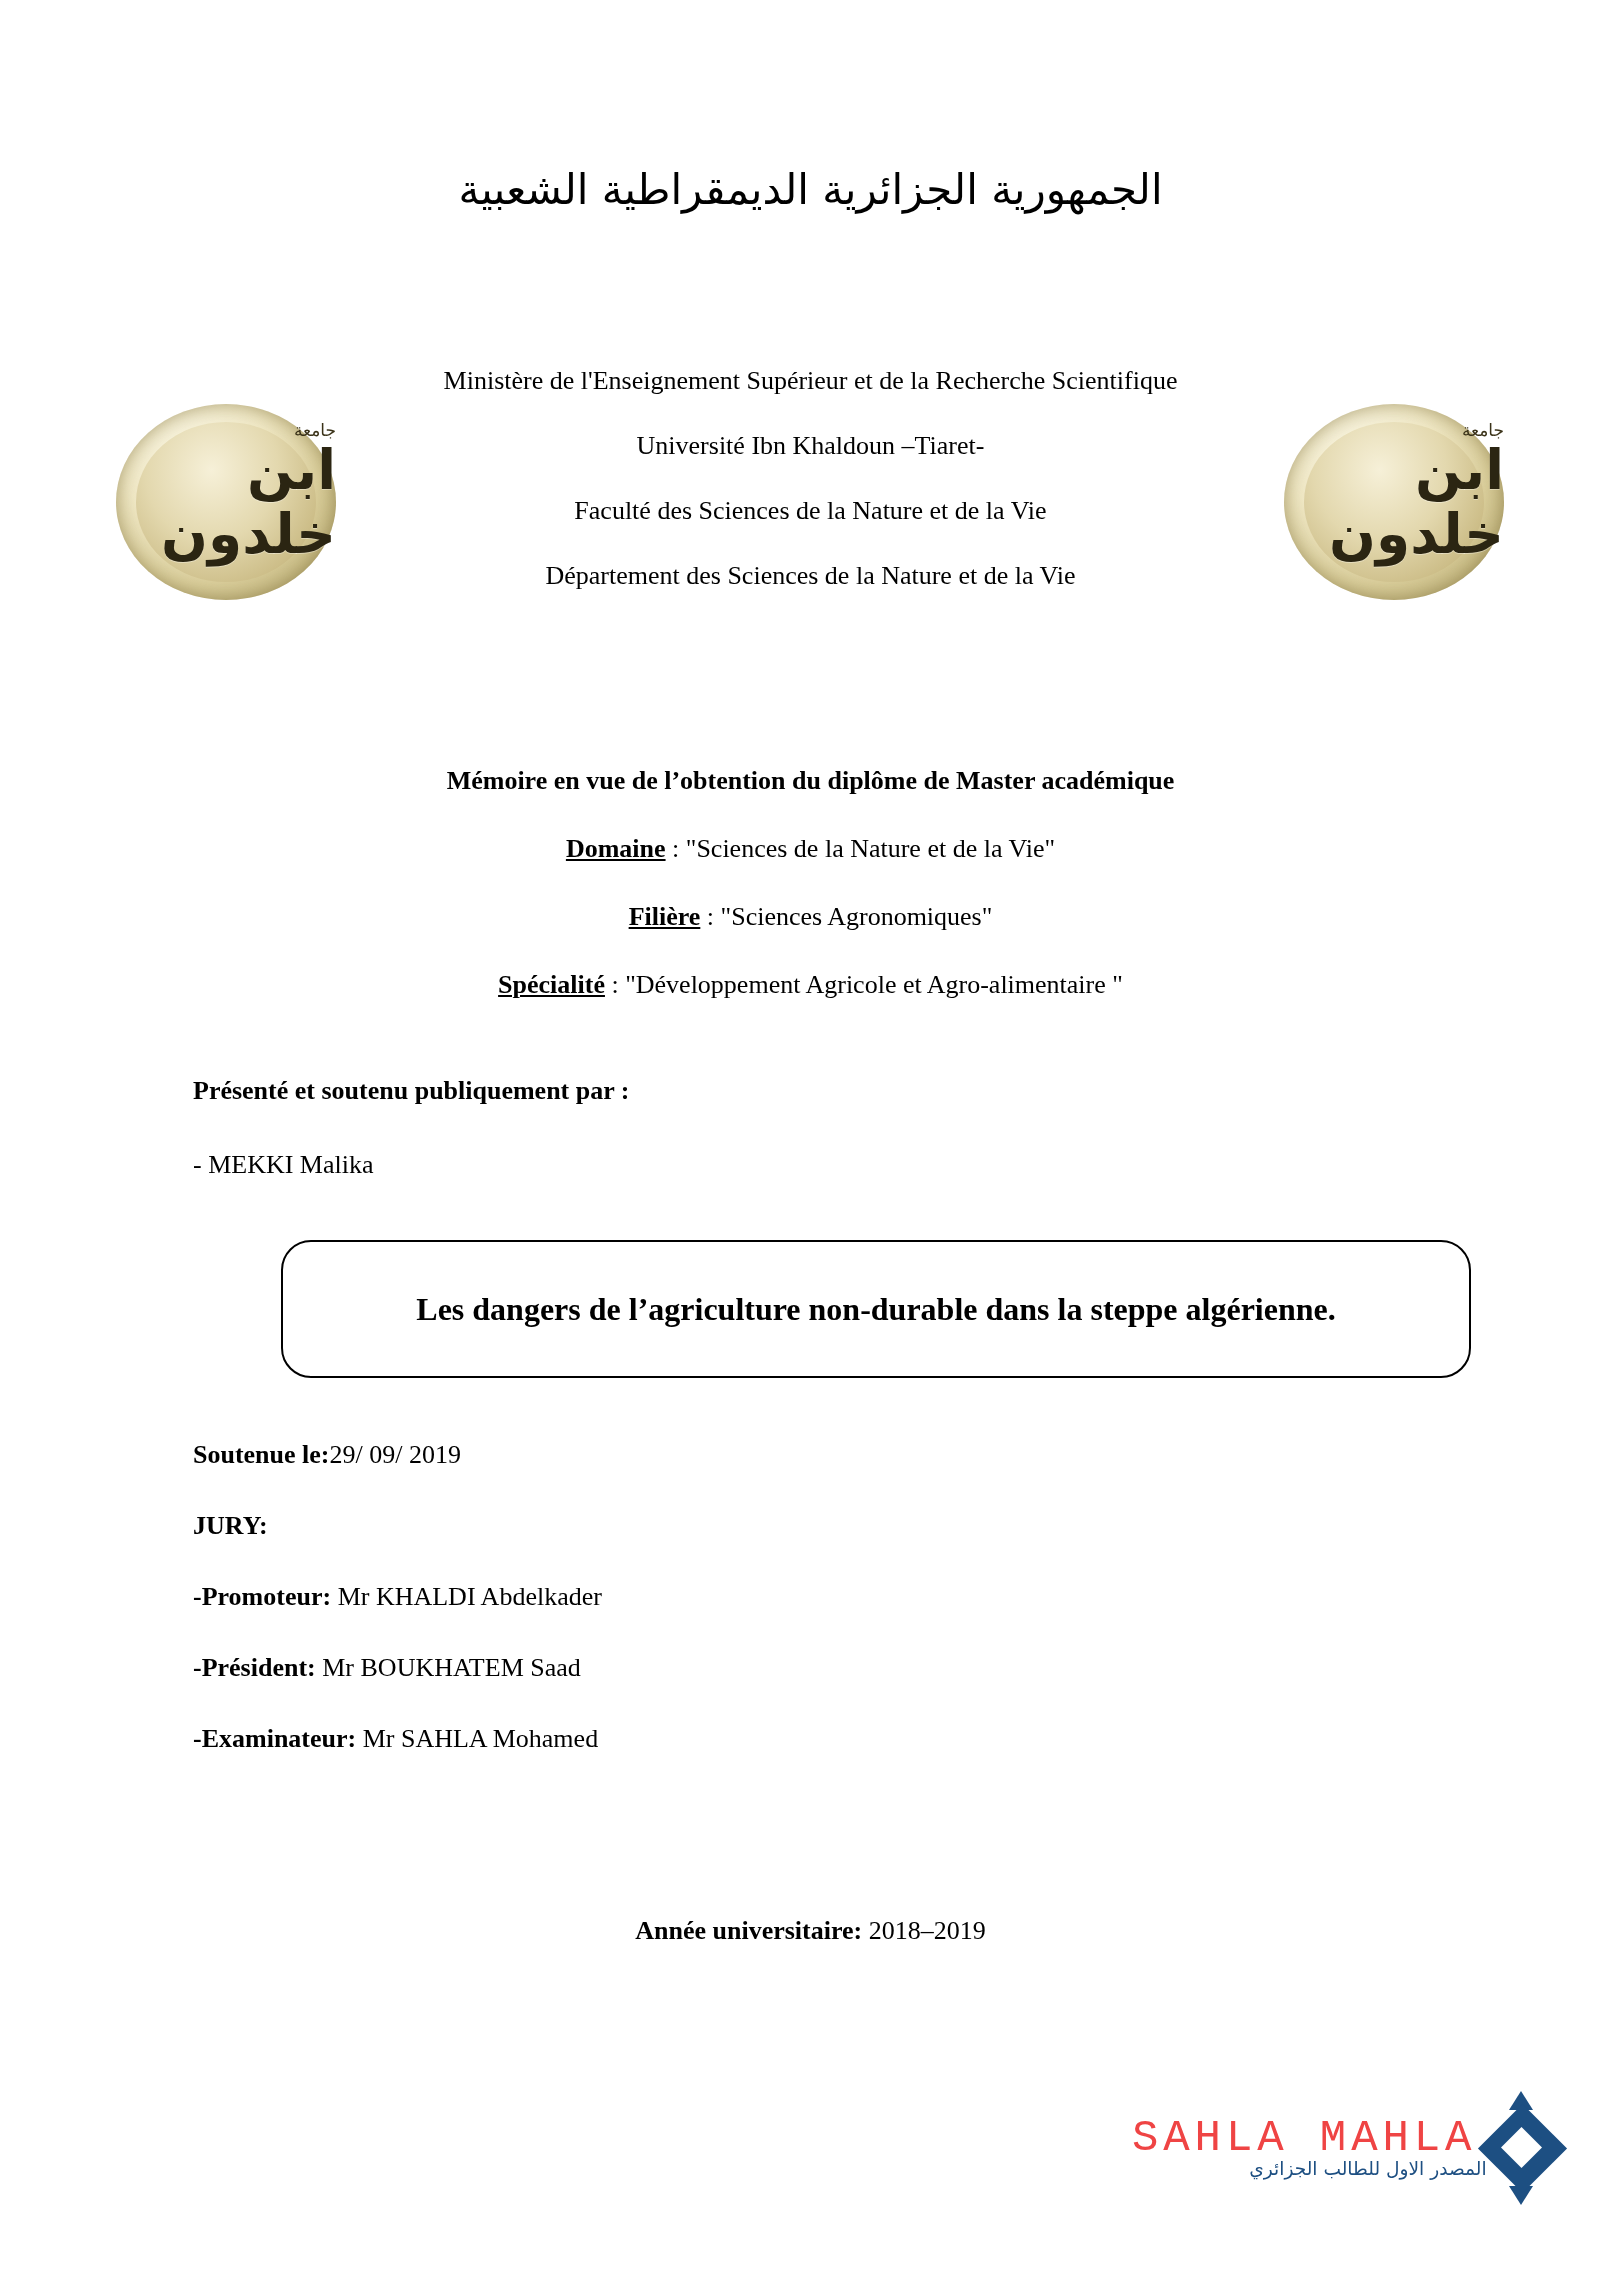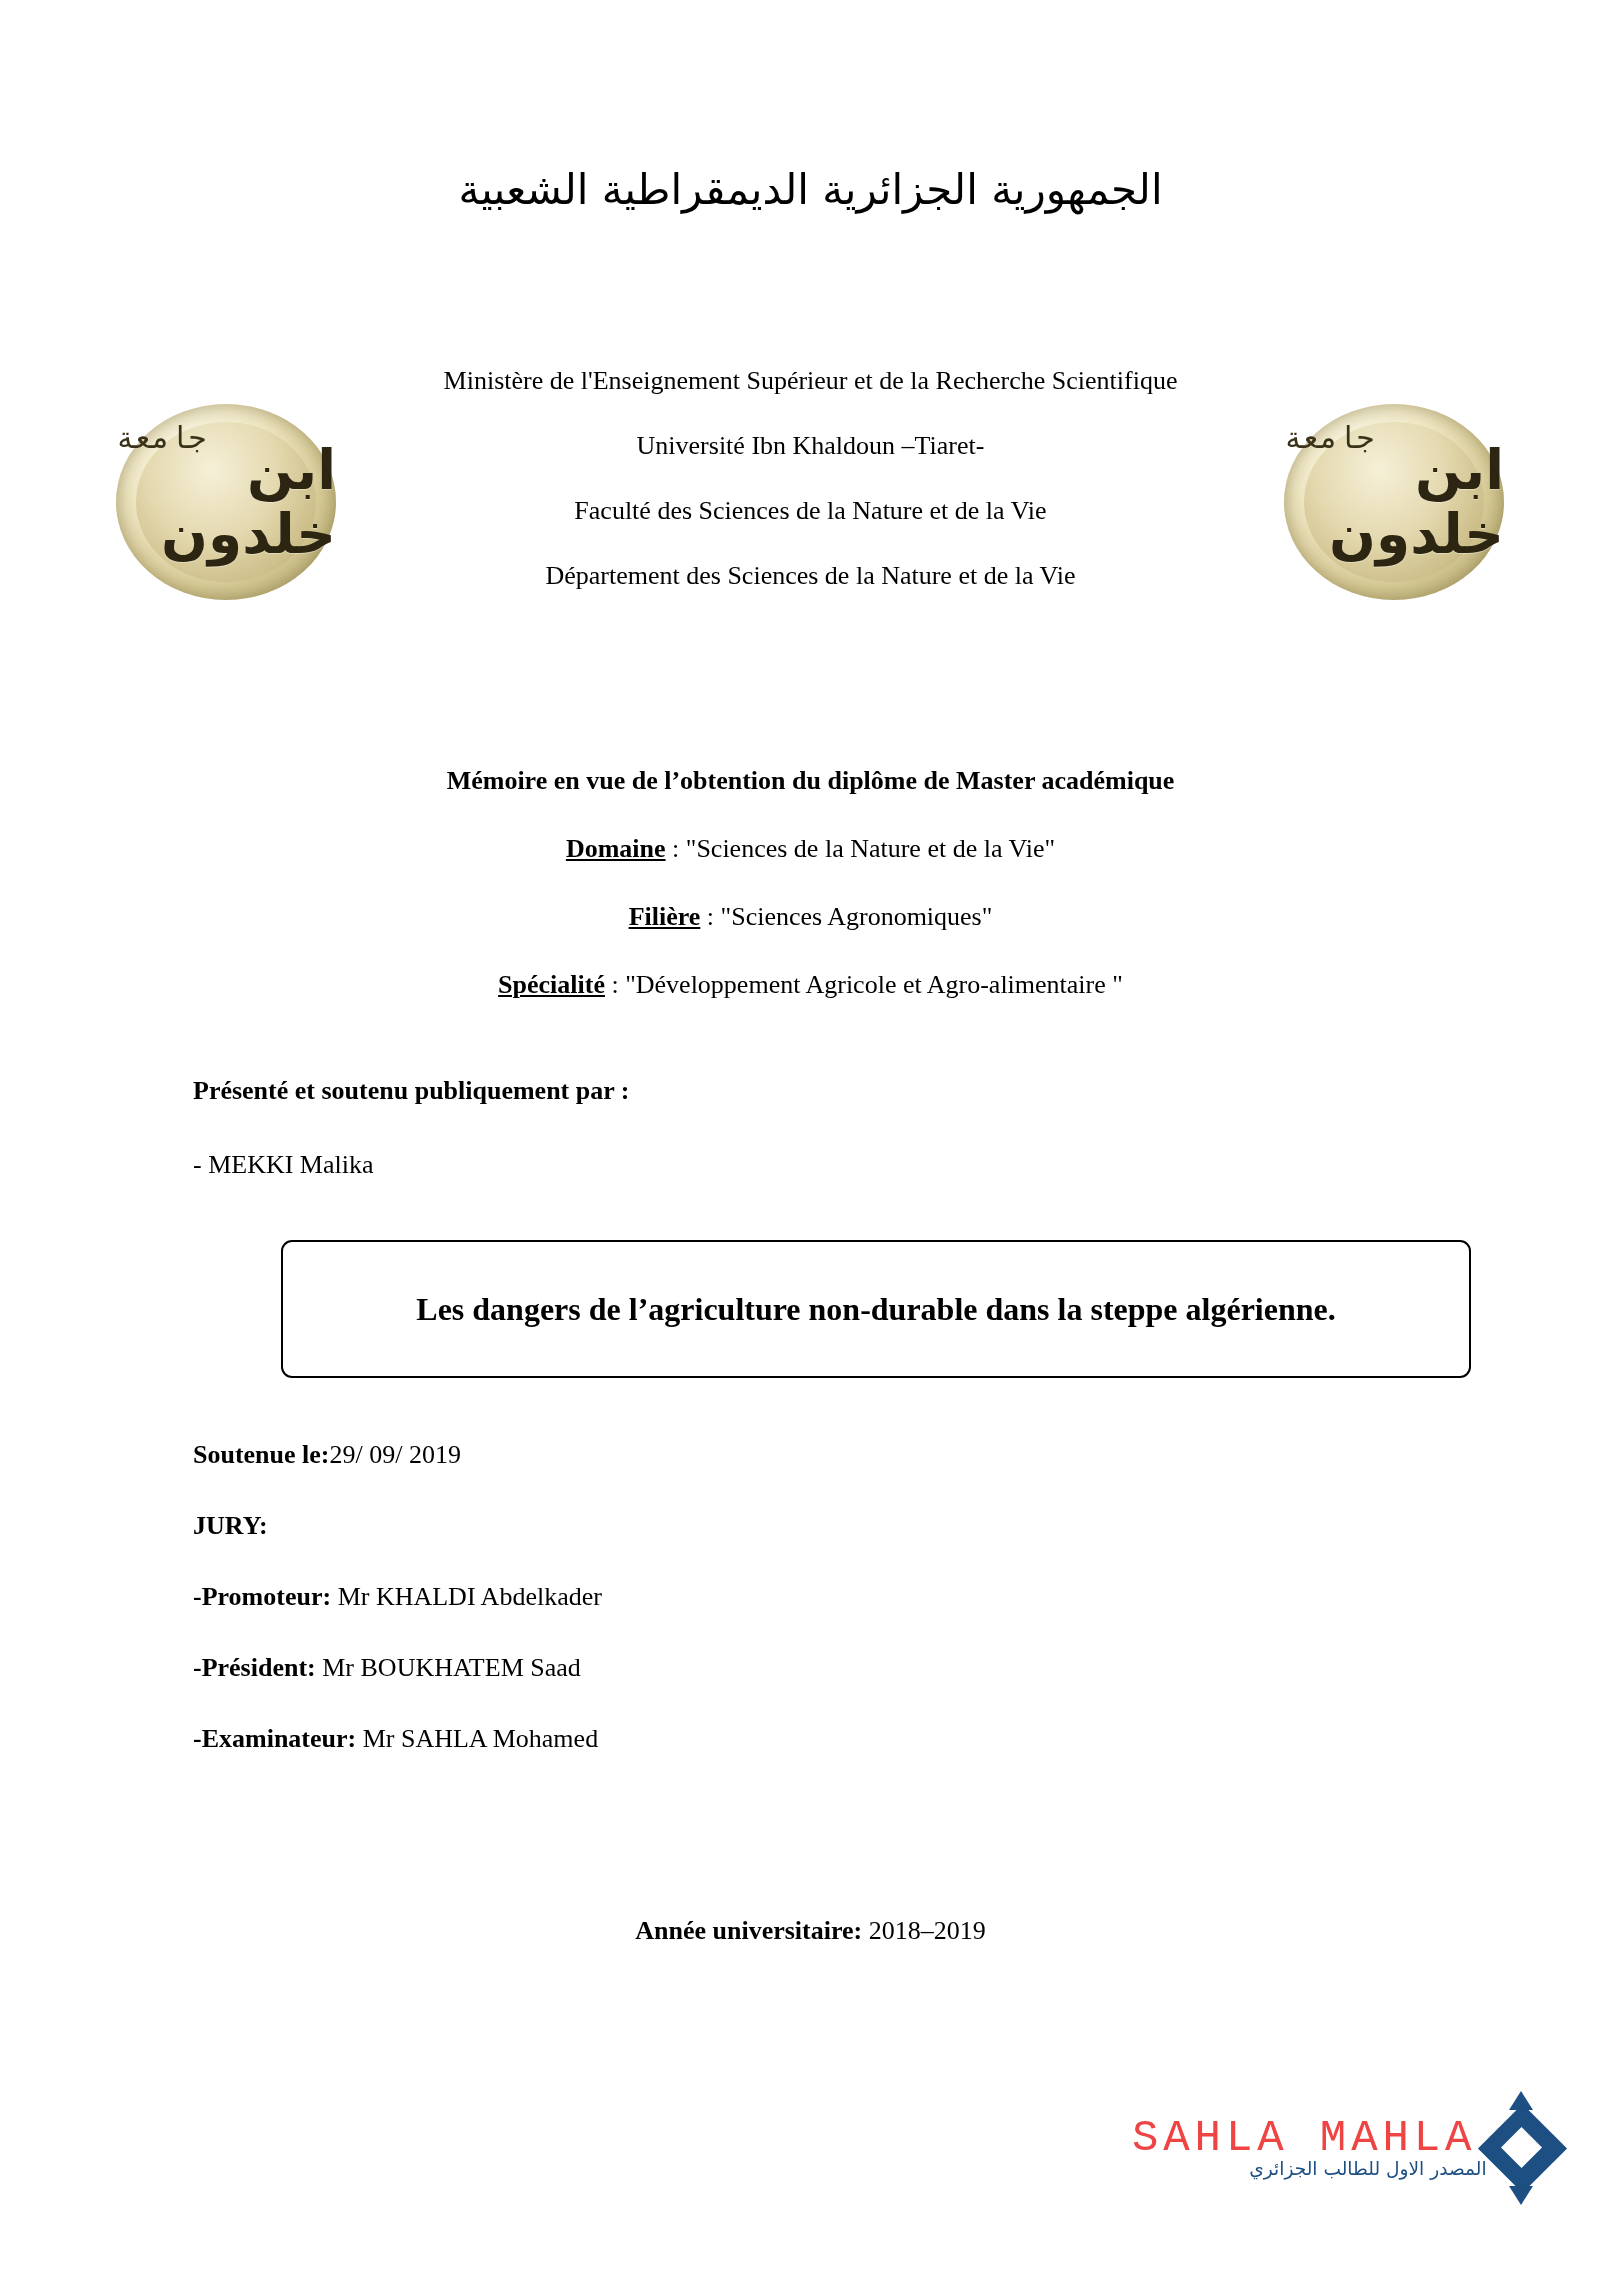--- a/index.html
+++ b/index.html
@@ -88,23 +88,23 @@
     color: #2b2512;
     direction: rtl;
     letter-spacing: -3.9px;
     text-shadow: 0 1px 0 rgba(255,255,255,0.35);
   }
   .logo .glyph-top {
     position: absolute;
     top: 15.7px;
     left: 0;
     width: 100%;
-    text-align: left;
-    font-family: Liberation Mono, monospace;
-    font-size: 30px;
+    text-align: right;
+    font-family: Liberation Sans, sans-serif;
+    font-size: 17px;
     color: #3a3218;
     direction: rtl;
   }
 
   
   .diploma-block {
     position: absolute;
     top: 747px;
     left: 0;
     width: 1621px;
@@ -131,21 +131,21 @@
   }
 
   
   .title-box {
     position: absolute;
     top: 1240px;
     left: 281px;
     width: 1190px;
     height: 138px;
     border: 2px solid #000;
-    border-radius: 11px;
+    border-radius: 30px;
     box-sizing: border-box;
     display: flex;
     align-items: center;
     justify-content: center;
     padding: 0 39px;
   }
   .title-box .title-text {
     font-size: 32px;
     font-weight: bold;
     text-align: center;

